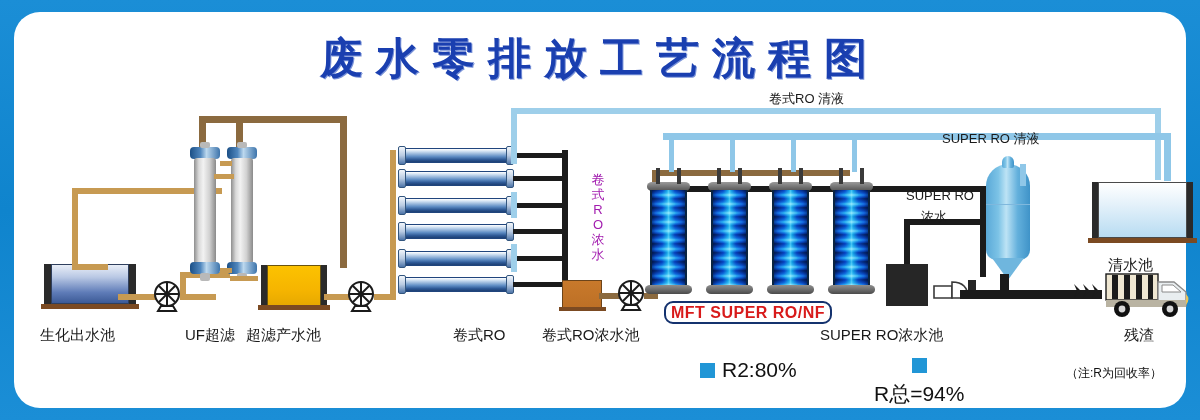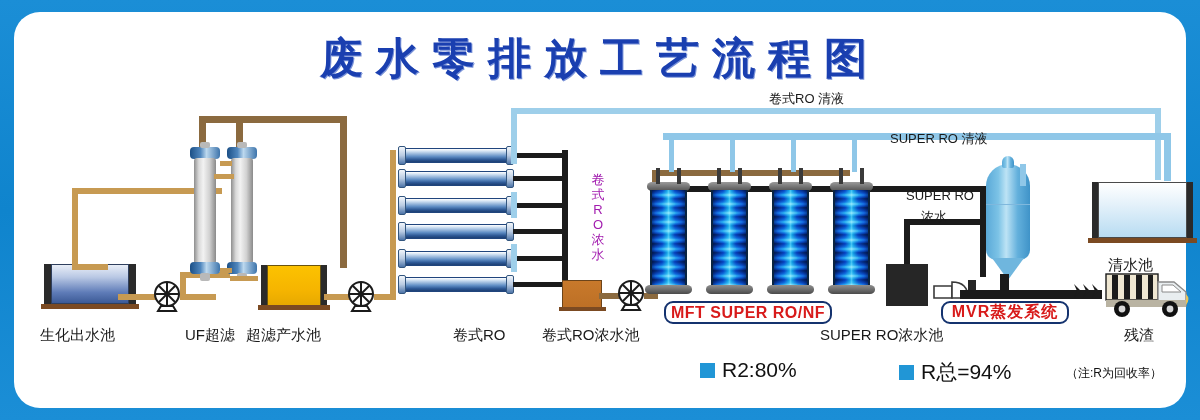--- a/index.html
+++ b/index.html
@@ -149,21 +149,21 @@
       <div id="title">废水零排放工艺流程图</div>
 
       <div class="pipe lblue" style="left:497px; top:96px; width:650px; height:6px;"></div>
       <div class="pipe lblue" style="left:497px; top:96px; width:6px; height:44px;"></div>
       <div class="pipe lblue" style="left:1141px; top:96px; width:6px; height:72px;"></div>
 
       <div class="pipe lblue2" style="left:649px; top:121px; width:508px; height:7px;"></div>
       <div class="pipe lblue2" style="left:1150px; top:121px; width:7px; height:48px;"></div>
 
       <div class="t pipe-label" style="left:755px; top:78px;">卷式RO 清液</div>
-      <div class="t pipe-label" style="left:876px; top:118px;">SUPER RO  清液</div>
+      <div class="t pipe-label" style="left:928px; top:118px;">SUPER RO  清液</div>
 
       <div class="tank-wall" style="left:30px; top:252px; width:8px; height:42px;"></div>
       <div class="tank-wall" style="left:114px; top:252px; width:8px; height:42px;"></div>
       <div class="bio-body" style="left:37px; top:252px; width:78px; height:40px;"></div>
       <div class="tank-base" style="left:27px; top:292px; width:98px; height:5px;"></div>
       <div class="t eq-label" style="left:26px; top:314px;">生化出水池</div>
 
       <div class="pipe brown" style="left:104px; top:282px; width:38px; height:6px;"></div>
 
       <svg style="position:absolute; left:136px; top:268px;" width="34" height="32" viewBox="0 0 34 32">
@@ -342,21 +342,20 @@
       <div class="mvr" style="left:972px; top:152px; width:44px; height:96px;
                   border-radius:22px 22px 10px 10px;"></div>
       <div class="mvr" style="left:988px; top:144px; width:12px; height:12px; border-radius:6px 6px 2px 2px;"></div>
       <div style="position:absolute; left:972px; top:192px; width:44px; height:1px; background:#7fb8dd;"></div>
       <div style="position:absolute; left:978px; top:246px; width:0; height:0;
                   border-left:16px solid transparent; border-right:16px solid transparent;
                   border-top:22px solid #6fb6de;"></div>
       <div class="pipe black" style="left:986px; top:262px; width:9px; height:22px;"></div>
       <div class="pipe lblue2" style="left:1006px; top:152px; width:6px; height:22px;"></div>
 
-      <div class="redbox" style="left:927px; top:289px; width:128px; height:23px; font-size:16px; letter-spacing:1px;">MVR蒸发系统</div>
 
       <div class="tank-wall" style="left:1078px; top:170px; width:7px; height:58px;"></div>
       <div class="tank-wall" style="left:1172px; top:170px; width:7px; height:58px;"></div>
       <div class="clear-body" style="left:1084px; top:170px; width:89px; height:56px;"></div>
       <div class="tank-base" style="left:1074px; top:226px; width:109px; height:5px;"></div>
       <div class="t eq-label" style="left:1094px; top:244px;">清水池</div>
 
       <svg style="position:absolute; left:1058px; top:270px;" width="30" height="18" viewBox="0 0 30 18">
         <g fill="#1b1b1b">
           <path d="M2,2 L9,9 L2,16 L5,9 Z"></path>
@@ -381,21 +380,21 @@
           <circle cx="68" cy="39" r="3.4" fill="#d8d8d8"></circle>
         <path d="M84,24 q5,5 0,11" fill="#e8c45a"></path>
       </svg>
       <div class="t eq-label" style="left:1110px; top:314px;">残渣</div>
 
       <div id="legend">
         <div class="lg-item" style="left:686px; top:0;">
           <span class="lg-sw"></span>
           <span class="lg-tx">R2:80%</span>
         </div>
-        <div class="lg-item" style="left:885px; top:0;">
+        <div class="lg-item" style="left:860px; top:0;flex-direction:column;">
           <span class="lg-sw"></span>
           <span class="lg-tx">R总=94%</span>
         </div>
         <div class="lg-note">（注:R为回收率）</div>
       </div>
 
     </div>
   </div>
 </div>
 

